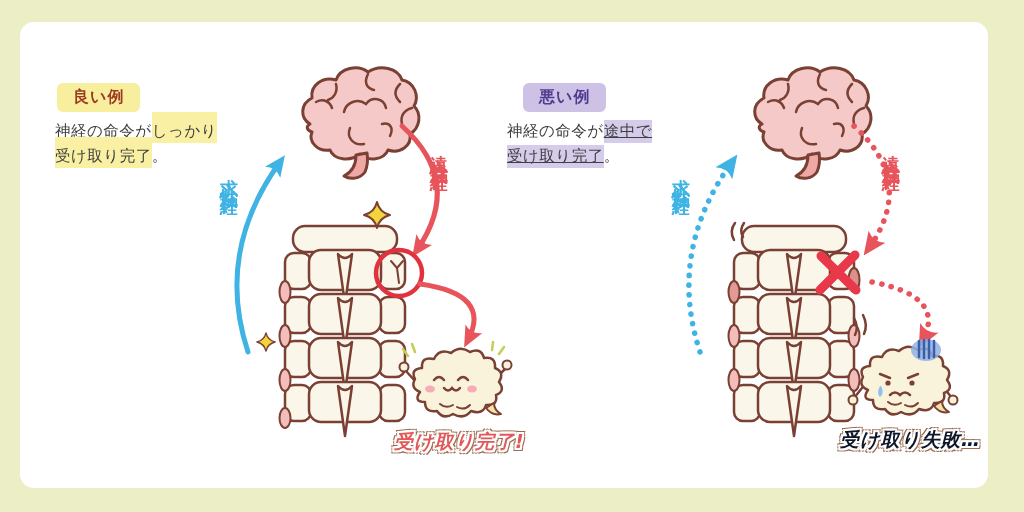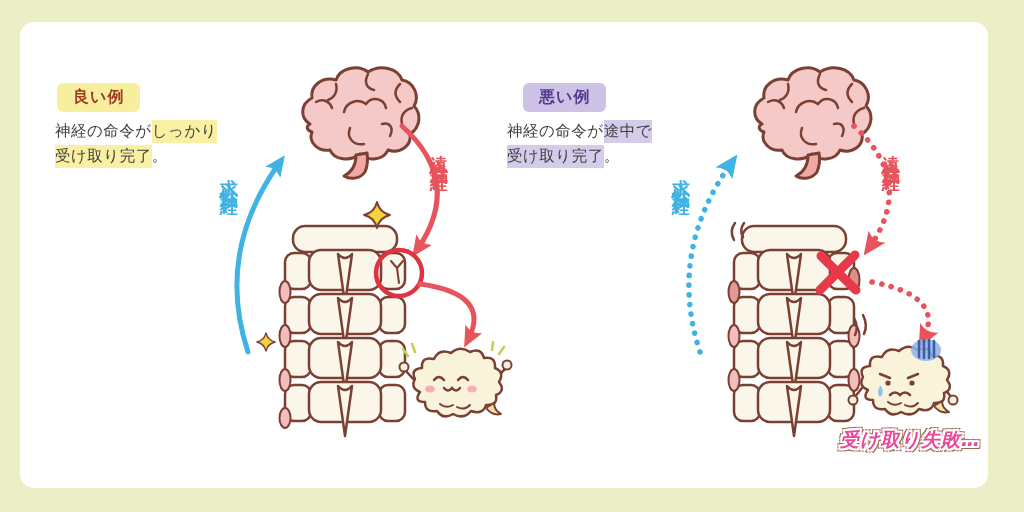--- a/index.html
+++ b/index.html
@@ -19,22 +19,22 @@
     padding:4px 16px;border-radius:6px;letter-spacing:1px;text-align:center;
   }
   .badge.good{left:37px;top:61px;background:#F8EF9E;color:#9C3A22;}
   .badge.bad{left:489px;top:61px;background:#CDC1E6;color:#503B8E;margin-left:14px;}
   .desc{
     position:absolute;margin:0;font-size:15.5px;line-height:25px;
     color:#3F3F3F;letter-spacing:0.5px;
   }
   .desc.good{left:35px;top:97px;}
   .desc.bad{left:487px;top:97px;}
-  .hl-y{background:#F9F0A3;padding:2px 0 3px 0;}
-  .hl-p{background:#D5CBEA;padding:2px 0 3px 0;}
+  .hl-y{background:#F9F0A3;padding:10px 0 3px 0;}
+  .hl-p{background:#D5CBEA;padding:2px 0 3px 0;text-decoration:underline;}
   .vlabel{
     position:absolute;writing-mode:vertical-rl;text-orientation:upright;
     font-weight:bold;font-size:18px;letter-spacing:5px;line-height:1;
   }
   .vlabel.blue{color:#3FB3E3;}
   .vlabel.red{color:#E8545C;}
   .v-good-aff{left:200px;top:142px;}
   .v-good-eff{left:410px;top:118px;}
   .v-bad-aff{left:652px;top:142px;}
   .v-bad-eff{left:862px;top:118px;}
@@ -42,21 +42,21 @@
     position:absolute;font-size:19px;font-weight:800;font-style:italic;
     letter-spacing:1px;
     text-shadow:
       -2px -2px 0 #fff, 2px -2px 0 #fff, -2px 2px 0 #fff, 2px 2px 0 #fff,
       -2px 0 0 #fff, 2px 0 0 #fff, 0 -2px 0 #fff, 0 2px 0 #fff,
       -3px -3px 0 #9A6B4F, 3px -3px 0 #9A6B4F, -3px 3px 0 #9A6B4F,
       3px 3px 0 #9A6B4F, -3px 0 0 #9A6B4F, 3px 0 0 #9A6B4F,
       0 -3px 0 #9A6B4F, 0 3px 0 #9A6B4F;
   }
   .caption.good{left:374px;top:407px;color:#E05A5A;}
-  .caption.bad{left:820px;top:405px;color:#ec4899;}
+  .caption.bad{left:820px;top:405px;color:#0f172a;}
 </style>
 </head>
 <body>
 
 <div class="card">
 
   <svg class="art" viewBox="0 0 968 466" aria-hidden="true">
     <defs>
       <marker id="ah-blue" viewBox="0 0 10 10" refX="6" refY="5" markerWidth="4.2" markerHeight="4.2" orient="auto-start-reverse">
         <path d="M0 0.5 L10 5 L0 9.5 Q3 5 0 0.5 Z" fill="#3FB3E3"></path>
@@ -248,20 +248,21 @@
         <path d="M 30 46 Q 26 53 30 57 Q 35 53 31 46 Z" fill="#8FC0F0"></path>
       </g>
     </g>
   </svg>
 
   <div class="badge good">良い例</div>
   <p class="desc good"><span>神経の命令が</span><span class="hl-y">しっかり</span><br><span class="hl-y">受け取り完了</span><span>。</span></p>
 
   <div class="vlabel blue v-good-aff">求心性神経</div>
   <div class="vlabel red v-good-eff">遠心性神経</div>
+  <div class="caption good">受け取り完了!</div>
 
   <div class="badge bad">悪い例</div>
   <p class="desc bad"><span>神経の命令が</span><span class="hl-p">途中で</span><br><span class="hl-p">受け取り完了</span><span>。</span></p>
 
   <div class="vlabel blue v-bad-aff">求心性神経</div>
   <div class="vlabel red v-bad-eff">遠心性神経</div>
   <div class="caption bad">受け取り失敗…</div>
 
 </div>
 

